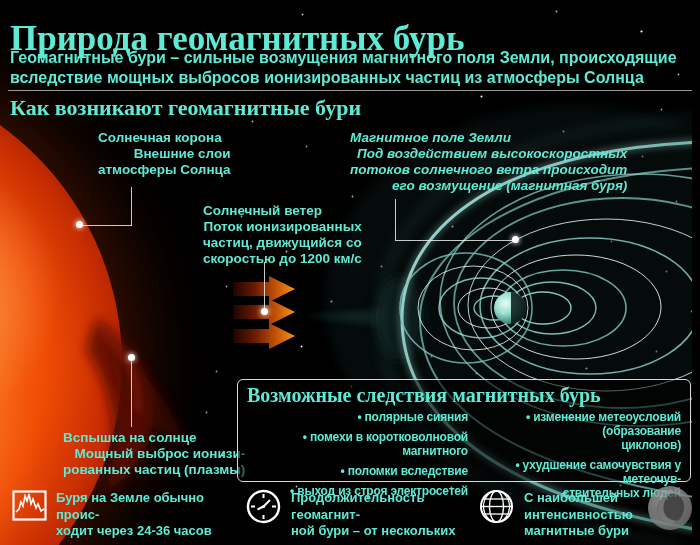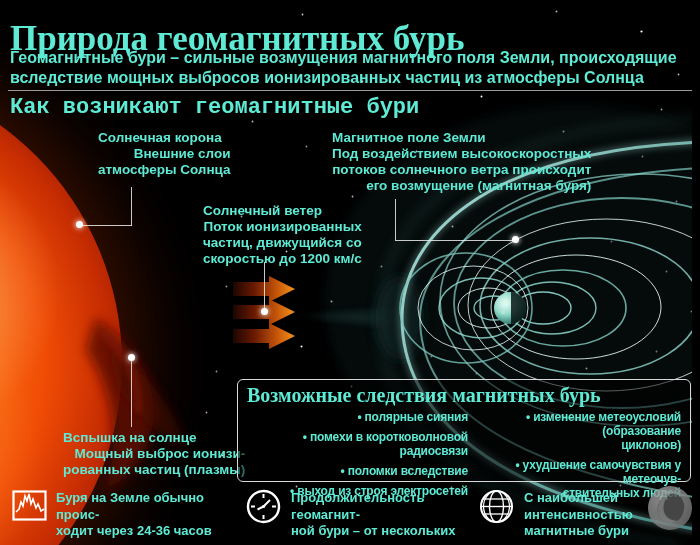--- a/index.html
+++ b/index.html
@@ -30,21 +30,21 @@
       radial-gradient(circle, #ffb25e 0%, #ff7a1a 30%, #f04c05 52%, #c52c02 68%, #7e1401 82%, #2e0500 93%, #000 100%);
     box-shadow:0 0 70px 22px rgba(255,70,0,.22);}
   
   .scene{position:absolute;left:0;top:0;width:700px;height:545px;}
   
   .title{position:absolute;left:10px;top:-4px;font-family:"Liberation Serif",serif;
     font-size:35px;font-weight:600;letter-spacing:0;}
   .subtitle{position:absolute;left:10px;top:48px;width:672px;font-size:16px;font-weight:700;
     line-height:20px;margin:0;}
   .divider{position:absolute;left:8px;top:90px;width:684px;height:1px;background:#9a9a9a;}
-  .section-heading{position:absolute;left:10px;top:95px;margin:0;font-family:Liberation Mono, monospace;
+  .section-heading{position:absolute;left:10px;top:95px;margin:0;font-family:Liberation Serif, serif;
     font-size:22px;font-weight:700;}
   
   .callout{position:absolute;font-size:13.5px;font-weight:700;line-height:16px;}
   .callout .c-body{white-space:pre-line;text-align:right;}
   .leader{position:absolute;background:rgba(235,235,235,.85);}
   .dot{position:absolute;width:7px;height:7px;border-radius:50%;background:#fff;
     box-shadow:0 0 5px 1px rgba(255,255,255,.7);}
   
   .box{position:absolute;left:237px;top:379px;width:454px;height:103px;border:1px solid #d9d9d9;
     border-radius:6px;background:rgba(0,0,0,.55);box-sizing:border-box;padding:3px 9px 1px 9px;}
@@ -179,39 +179,39 @@
 атмосферы Солнца</div>
   </div>
 
   <div class="callout" style="left:203px;top:203px;">
     <div class="c-title">Солнечный ветер</div>
     <div class="c-body">Поток ионизированных
 частиц, движущийся со
 скоростью до 1200 км/с</div>
   </div>
 
-  <div class="callout" style="left:332px;top:130px;">
+  <div class="callout" style="left:350px;top:130px;font-style:italic;">
     <div class="c-title">Магнитное поле Земли</div>
     <div class="c-body">Под воздействием высокоскоростных
 потоков солнечного ветра происходит
 его возмущение (магнитная буря)</div>
   </div>
 
   <div class="callout" style="left:63px;top:430px;">
     <div class="c-title">Вспышка на солнце</div>
     <div class="c-body">Мощный выброс ионизи-
 рованных частиц (плазмы)</div>
   </div>
 
   <section class="box">
     <h3>Возможные следствия магнитных бурь</h3>
     <div class="cols">
       <ul class="left">
         <li>полярные сияния</li>
-        <li>помехи в коротковолновой радиосвязи</li>
+        <li>помехи в коротковолновой магнитного</li>
         <li>поломки вследствие</li>
         <li>выход из строя электросетей</li>
       </ul>
       <ul class="right">
         <li>изменение метеоусловий (образование
 циклонов)</li>
         <li>ухудшение самочувствия у метеочув-
 ствительных людей</li>
       </ul>
     </div>

